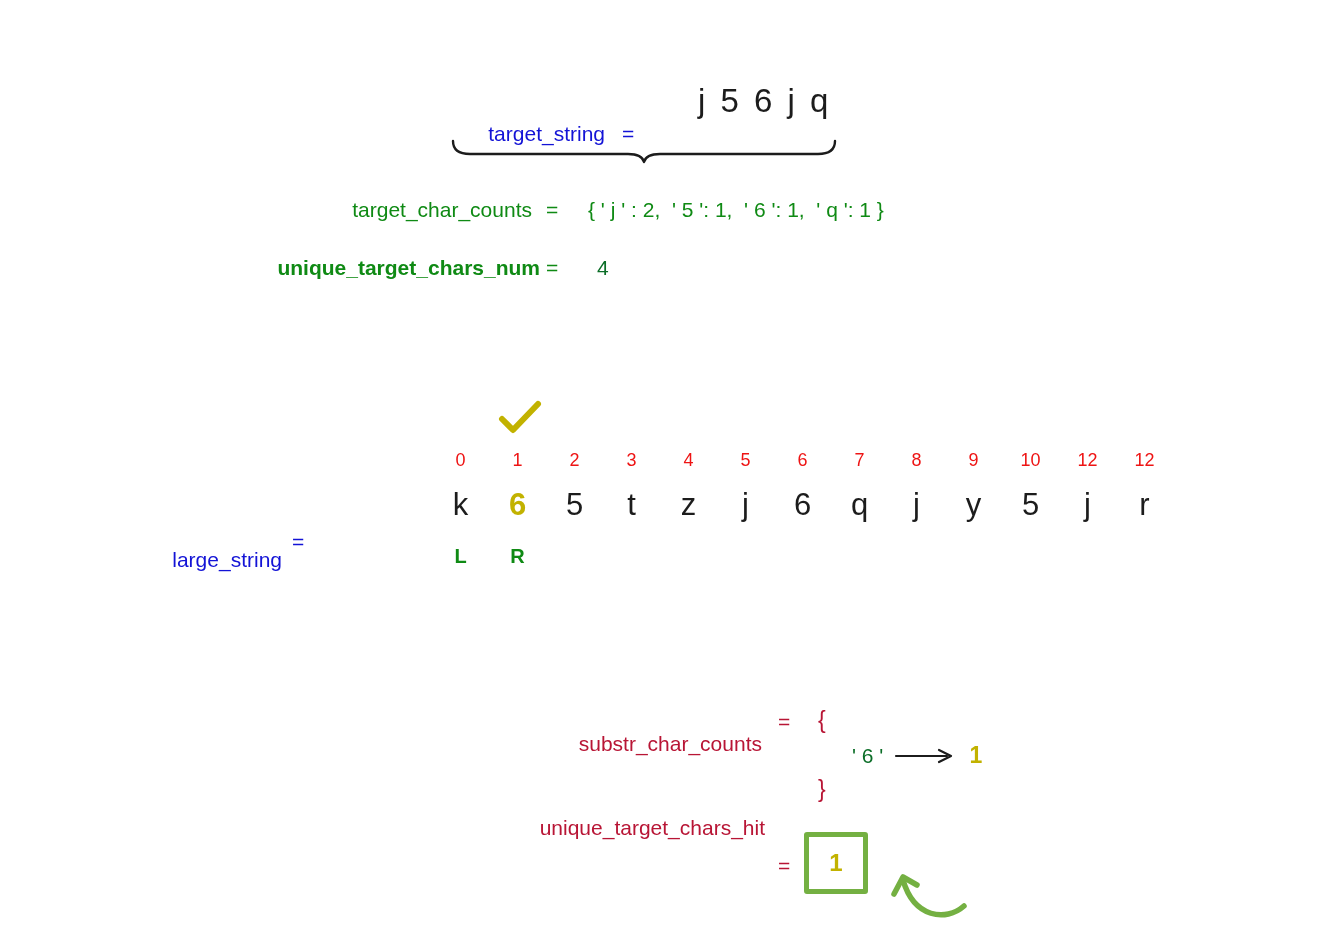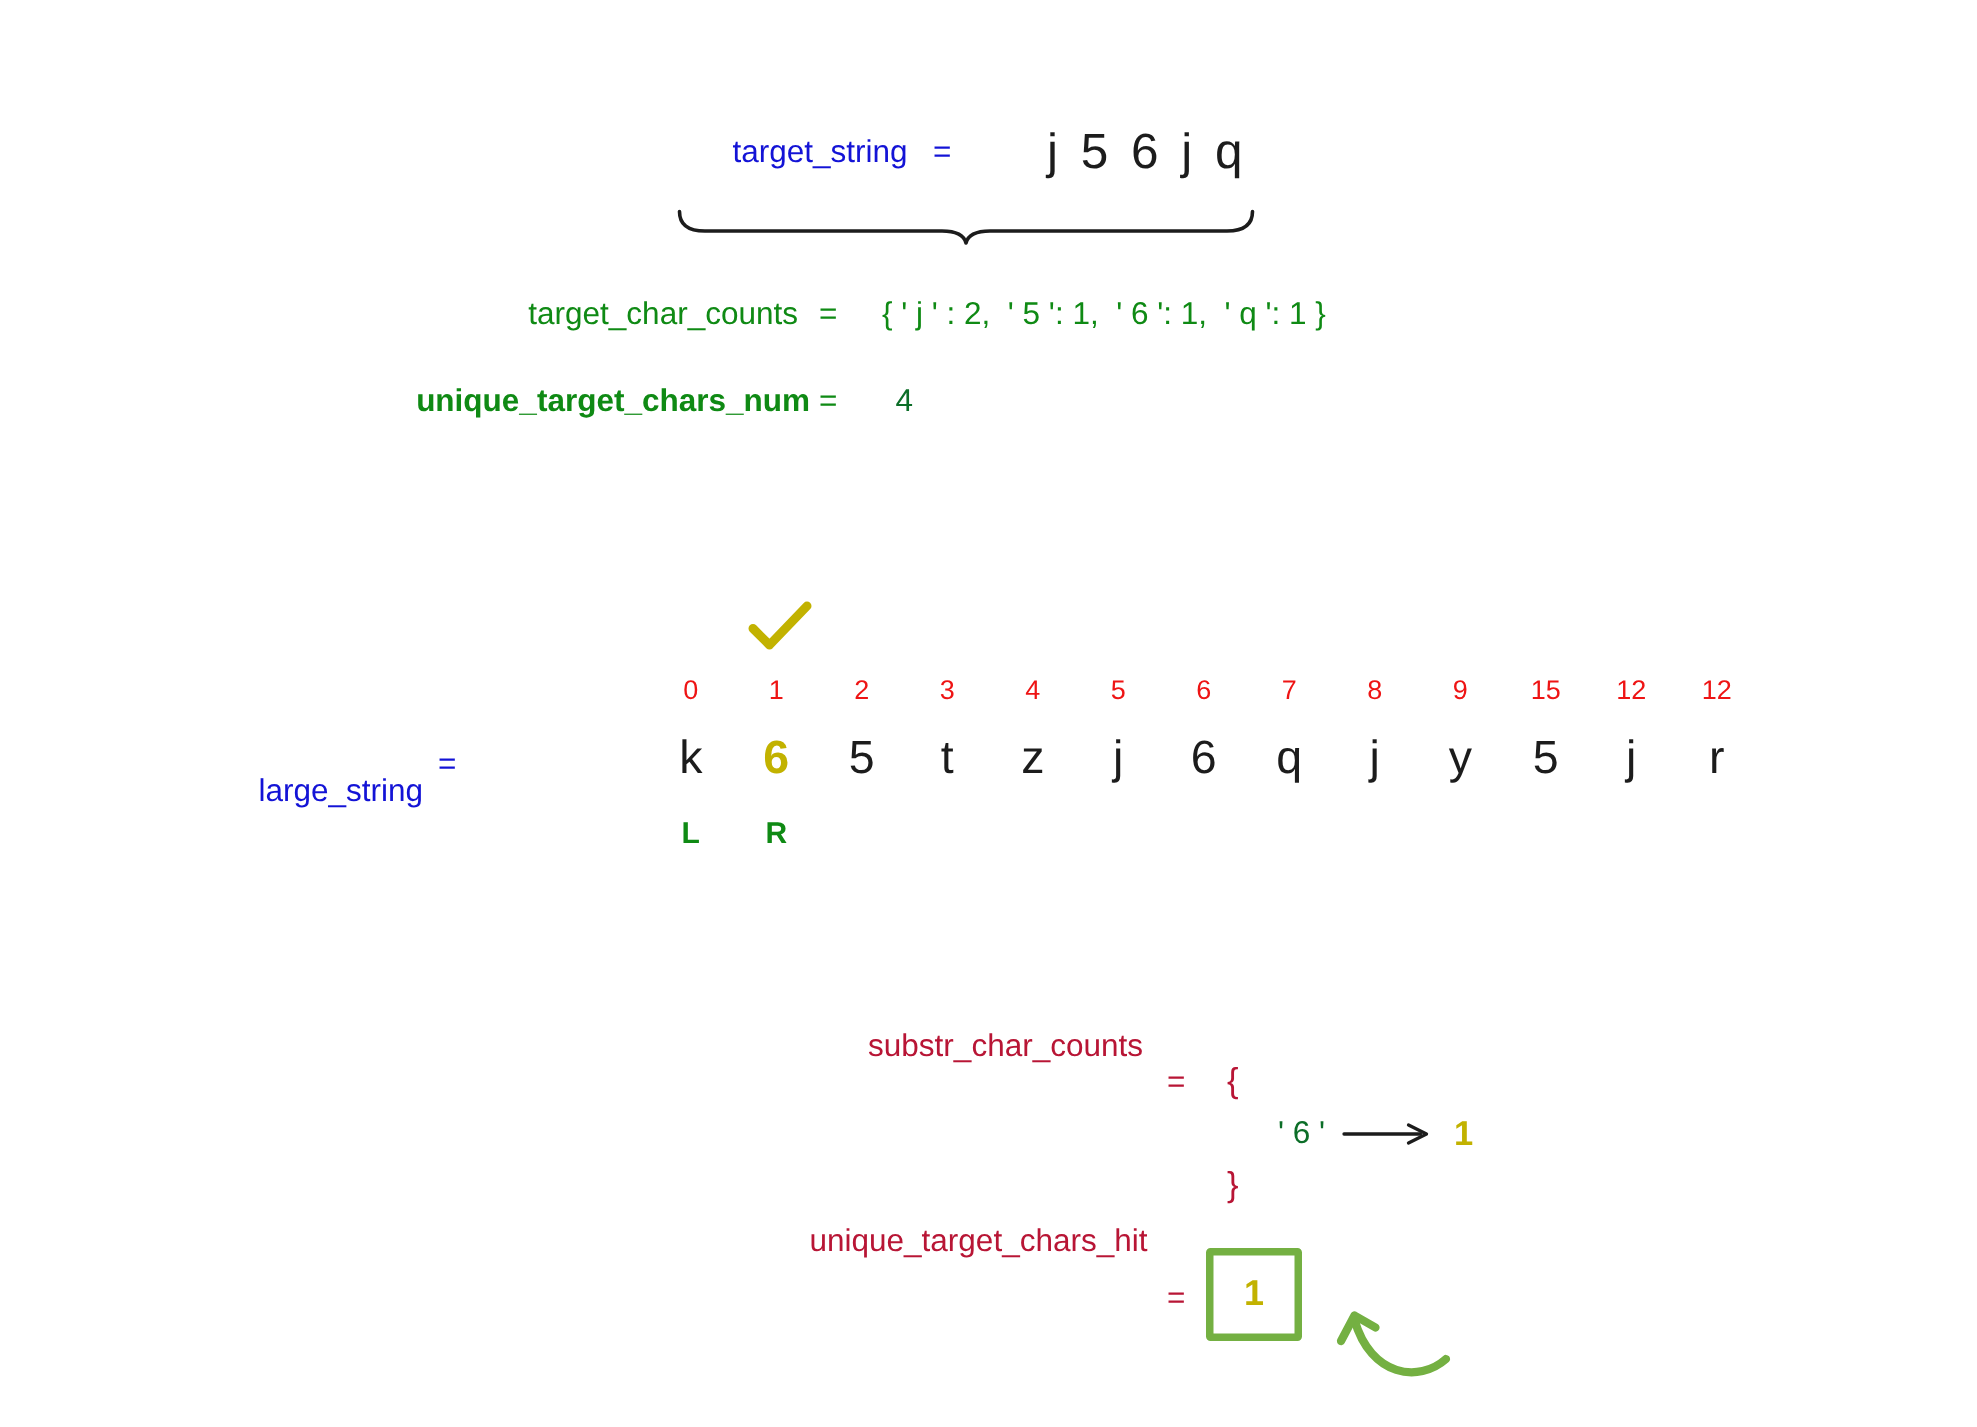--- a/index.html
+++ b/index.html
@@ -9,21 +9,21 @@
     background: #ffffff;
     position: relative;
     overflow: hidden;
     font-family: "Liberation Sans", "DejaVu Sans", sans-serif;
     color: var(--ink, #1c1c1c);
   }
   .abs { position: absolute; }
   .right { text-align: right; }
   .pre { white-space: pre; }
 
-  .blue    { color: var(--blue); }
+  .blue    { color: var(--blue); margin-top: 32px; }
   .green   { color: var(--green); }
   .dark-green { color: var(--dark-green); }
   .crimson { color: var(--crimson); }
 
   .lbl  { font-size: 21px; }
   .eq   { font-size: 21px; }
   .big-val { font-size: 33px; letter-spacing: 3px; color: var(--ink); }
   .dict-val { font-size: 21px; }
   .num-val { font-size: 21px; }
   .brace { font-size: 23px; }
@@ -86,21 +86,21 @@
       <span class="cell index">0</span>
       <span class="cell index">1</span>
       <span class="cell index">2</span>
       <span class="cell index">3</span>
       <span class="cell index">4</span>
       <span class="cell index">5</span>
       <span class="cell index">6</span>
       <span class="cell index">7</span>
       <span class="cell index">8</span>
       <span class="cell index">9</span>
-      <span class="cell index">15</span>
+      <span class="cell index">10</span>
       <span class="cell index">12</span>
       <span class="cell index">12</span>
     </div>
 
   <span class="abs right lbl blue" style="left:60px; top:516px; width:222px;">large_string</span>
   <span class="abs eq blue" style="left:292px; top:498px;">=</span>
 
   <div id="chars-row" class="grid-row" style="top:487px;">
       <span class="cell char">k</span>
       <span class="cell char highlight">6</span>
@@ -115,21 +115,21 @@
       <span class="cell char">5</span>
       <span class="cell char">j</span>
       <span class="cell char">r</span>
     </div>
 
   <div id="pointers-row" class="grid-row" style="top:545px;">
       <span class="cell pointer" style="grid-column-start: 1; grid-row-start: 1;">L</span>
       <span class="cell pointer" style="grid-column-start: 2; grid-row-start: 1;">R</span>
     </div>
 
-  <span class="abs right lbl crimson" style="left:462px; top:686px; width:300px;">substr_char_counts</span>
+  <span class="abs right lbl crimson" style="left:462px; top:732px; width:300px;">substr_char_counts</span>
   <span class="abs eq crimson" style="left:778px; top:710px;">=</span>
   <span class="abs brace crimson" style="left:818px; top:707px;">{</span>
 
   <div id="substr-entries" class="abs" style="left:852px; top:742px;">
 
       <div class="substr-entry">
         <span class="entry-key">' 6 '</span>
         <svg class="map-arrow" width="62" height="16" viewBox="0 0 62 16">
           <line class="stroke-ink" stroke-width="2.2" x1="1" y1="8" x2="52" y2="8"></line>
           <path class="stroke-ink" stroke-width="2.2" d="M44,2 L56,8 L44,14"></path>

